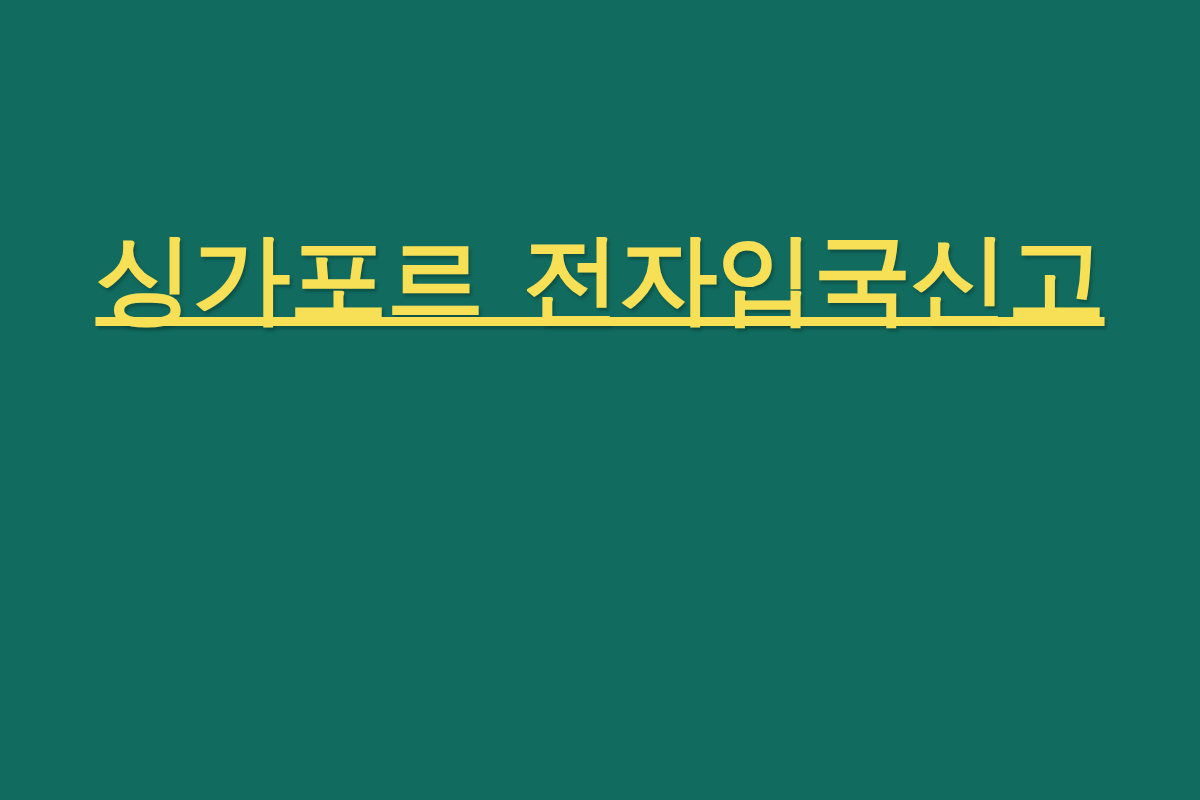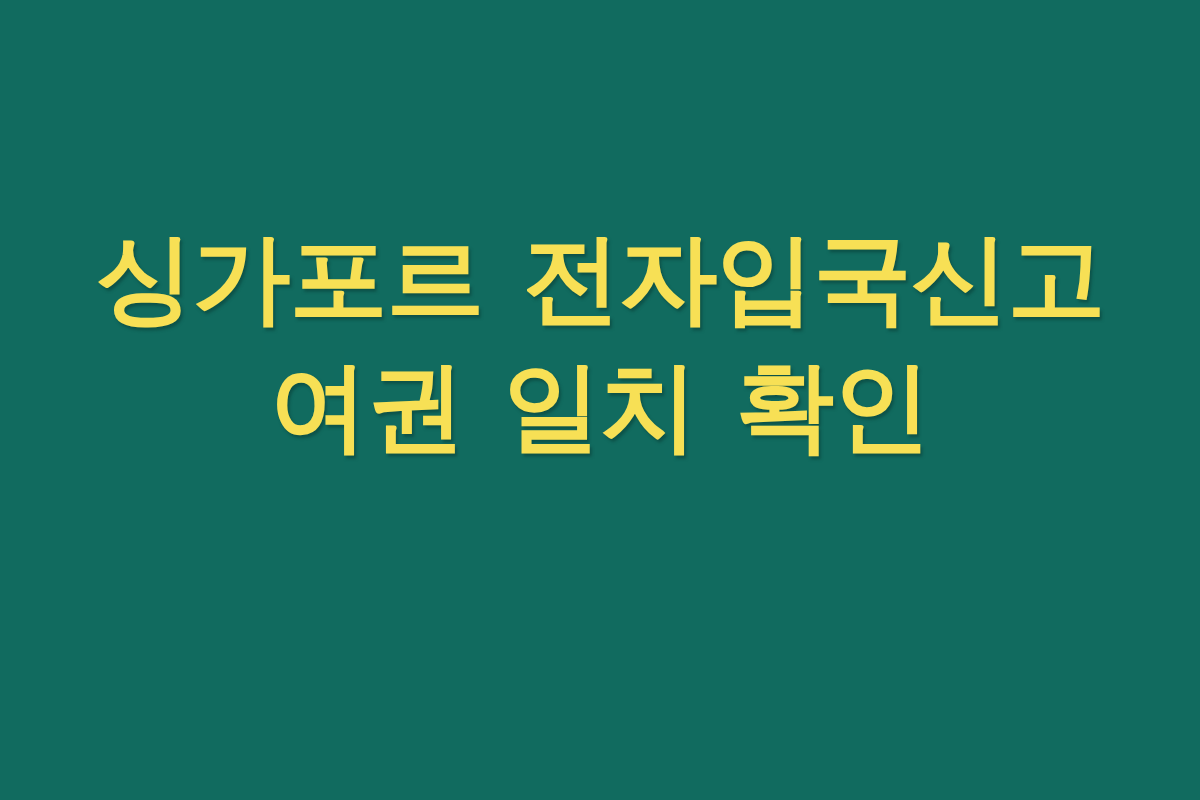--- a/index.html
+++ b/index.html
@@ -41,25 +41,25 @@
     word-spacing: 6px;
     text-rendering: optimizeLegibility;
     
     text-shadow: 2px 3px 3px rgba(9, 62, 54, 0.55);
     -webkit-font-smoothing: antialiased;
   }
 
   #headline .line {
     display: block;
     white-space: nowrap;
+    text-decoration: underline;
   }
 </style>
 </head>
 <body>
 
 <div id="banner" style="background: rgb(17, 107, 95);">
 
   <div id="headline" style="color: rgb(247, 224, 85); text-shadow: rgba(9, 62, 54, 0.55) 2px 3px 3px;">
     <span class="line">싱가포르 전자입국신고</span>
-    <span class="line">여권 일치 확인</span>
   </div>
 
 </div>
 
 </body></html>

